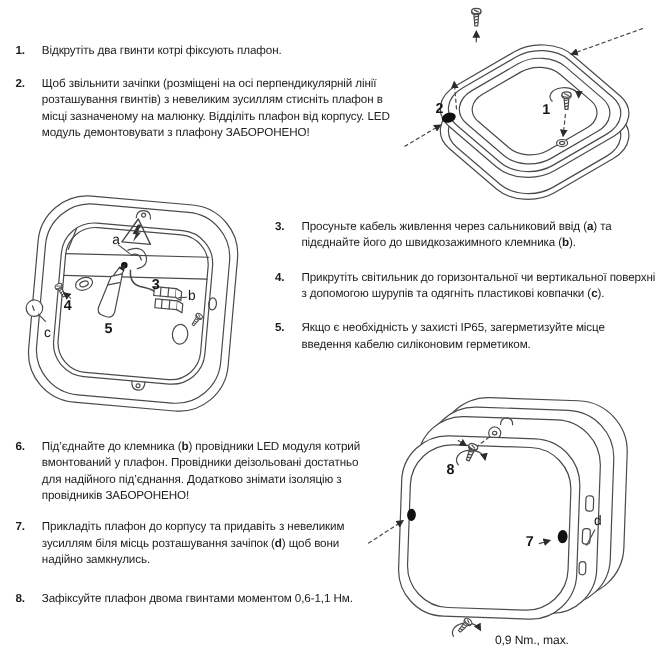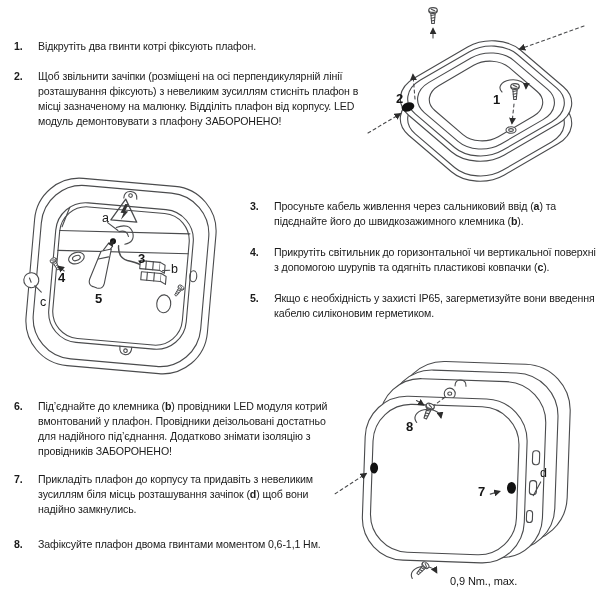--- a/index.html
+++ b/index.html
@@ -49,35 +49,35 @@
     </defs>
   </svg>
 
   <div id="steps-top" class="steps">
       <div class="step">
         <span class="step-num">1.</span>
         <span class="step-text">Відкрутіть два гвинти котрі фіксують плафон.</span>
       </div>
       <div class="step">
         <span class="step-num">2.</span>
-        <span class="step-text">Щоб звільнити зачіпки (розміщені на осі перпендикулярній лінії розташування фіксують) з невеликим зусиллям стисніть плафон в місці зазначеному на малюнку. Відділіть плафон від корпусу. LED модуль демонтовувати з плафону ЗАБОРОНЕНО!</span>
+        <span class="step-text">Щоб звільнити зачіпки (розміщені на осі перпендикулярній лінії розташування гвинтів) з невеликим зусиллям стисніть плафон в місці зазначеному на малюнку. Відділіть плафон від корпусу. LED модуль демонтовувати з плафону ЗАБОРОНЕНО!</span>
       </div>
     </div>
   <div id="steps-right" class="steps">
       <div class="step">
         <span class="step-num">3.</span>
         <span class="step-text">Просуньте кабель живлення через сальниковий ввід (<b>a</b>) та підєднайте його до швидкозажимного клемника (<b>b</b>).</span>
       </div>
       <div class="step">
         <span class="step-num">4.</span>
         <span class="step-text">Прикрутіть світильник до горизонтальної чи вертикальної поверхні з допомогою шурупів та одягніть пластикові ковпачки (<b>c</b>).</span>
       </div>
       <div class="step">
         <span class="step-num">5.</span>
-        <span class="step-text">Якщо є необхідність у захисті IP65, загерметизуйте вони введення кабелю силіконовим герметиком.</span>
+        <span class="step-text">Якщо є необхідність у захисті IP65, загерметизуйте місце введення кабелю силіконовим герметиком.</span>
       </div>
     </div>
   <div id="steps-bottom" class="steps">
       <div class="step">
         <span class="step-num">6.</span>
         <span class="step-text">Під’єднайте до клемника (<b>b</b>) провідники LED модуля котрий вмонтований у плафон. Провідники деізольовані достатньо для надійного під’єднання. Додатково знімати ізоляцію з провідників ЗАБОРОНЕНО!</span>
       </div>
       <div class="step">
         <span class="step-num">7.</span>
         <span class="step-text">Прикладіть плафон до корпусу та придавіть з невеликим зусиллям біля місць розташування зачіпок (<b>d</b>) щоб вони надійно замкнулись.</span>

